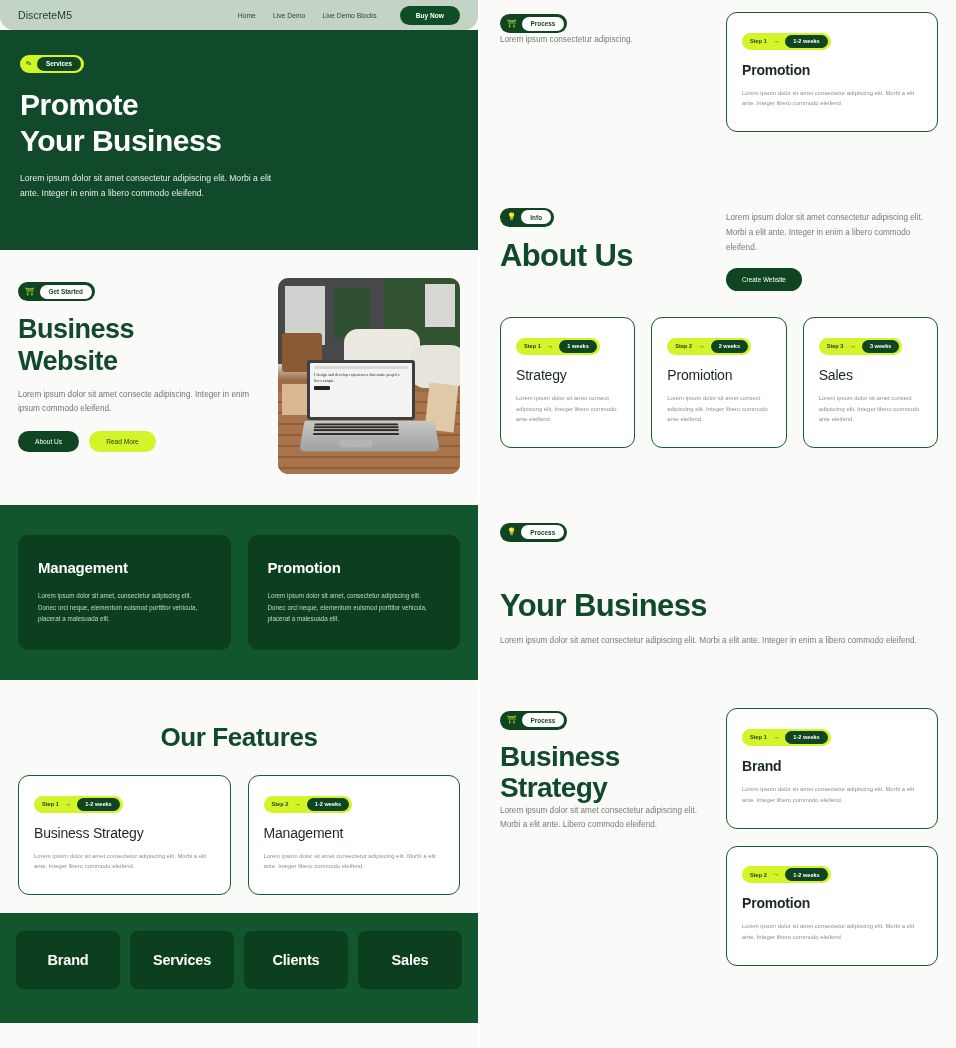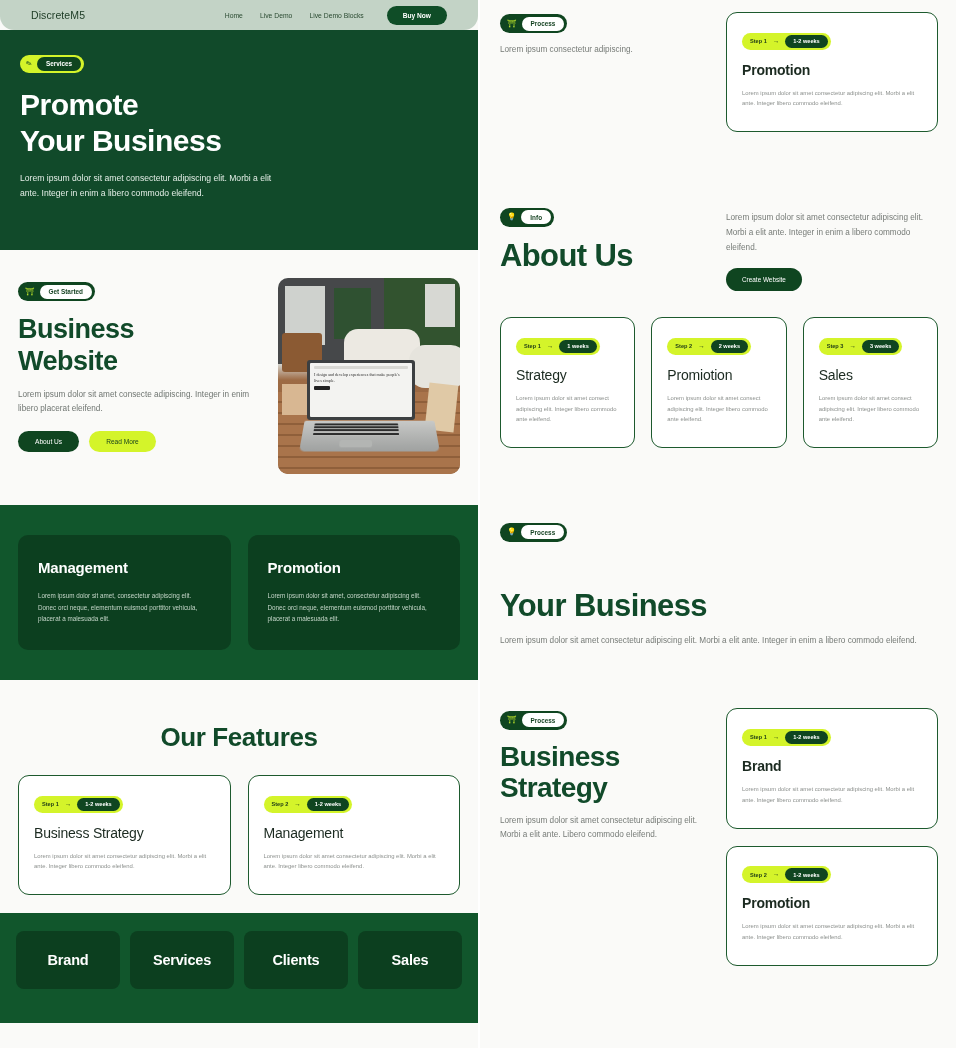--- a/index.html
+++ b/index.html
@@ -12,21 +12,21 @@
   .page { position: relative; width: 956px; height: 1048px; display: flex; }
 
   
   .col-left  { width: 478px; height: 1048px; position: relative; background: #fafaf8; overflow: hidden; }
   .col-right { width: 478px; height: 1048px; position: relative; background: #fafaf8; overflow: hidden; border-left: 2px solid #ffffff; }
 
   
   .site-header {
     position: relative; height: 30px; background: #c3d3c6;
     border-bottom-left-radius: 14px; border-bottom-right-radius: 14px;
-    display: flex; align-items: center; padding: 0 31px;
+    display: flex; align-items: center; padding: 0 18px;
   }
   .logo { font-size: 10.5px; color: #1c3b24; letter-spacing: .1px; }
   .nav { margin-left: auto; display: flex; align-items: center; gap: 17px; }
   .nav-link { font-size: 6.8px; color: #2a4a31; white-space: nowrap; }
   .buy-btn {
     background: #0f4d27; color: #ffffff; font-size: 6.6px; font-weight: bold;
     border-radius: 999px; padding: 6px 16px; margin-left: 6px; white-space: nowrap;
   }
 
   
@@ -113,21 +113,21 @@
   .tag { flex: 1; background: #0c3f1f; border-radius: 8px; padding: 20px 6px; text-align: center; }
   .tag span { color: #ffffff; font-size: 14.5px; font-weight: bold; letter-spacing: -.2px; }
 
   
   .r-sec { display: flex; padding: 14px 18px 0 20px; gap: 18px; }
   .r-left { width: 208px; flex-shrink: 0; }
   .r-right { flex: 1; }
   .r-left h2 { color: #114a2a; font-weight: bold; letter-spacing: -.6px; line-height: 1.13; margin-top: 11px; }
   .h-xl { font-size: 31px; }
   .h-lg { font-size: 28px; }
-  .r-left p.sub { color: #767b77; font-size: 8.2px; line-height: 1.7; margin-top: 10px; }
+  .r-left p.sub { color: #767b77; font-size: 8.2px; line-height: 1.7; }
   .r-text { color: #767b77; font-size: 8.2px; line-height: 1.78; }
 
   .stack { display: flex; flex-direction: column; gap: 17px; }
   .three { display: flex; gap: 16px; padding: 0 18px 0 20px; margin-top: 24px; }
 
   .btn-create { background: #0f4520; color: #ffffff; font-size: 6.4px; border-radius: 999px; padding: 8px 16px; display: inline-block; margin-top: 13px; }
 </style>
 </head>
 <body>
 
@@ -160,21 +160,21 @@
     <div class="biz">
       <div class="biz-left">
         <div class="badge badge-dark">
           <span class="b-icon">⛩</span>
           <span class="b-pill">Get Started</span>
         </div>
         <h2>
           <span>Business</span><br>
           <span>Website</span>
         </h2>
-        <p>Lorem ipsum dolor sit amet consecte adipiscing. Integer in enim libero placerat eleifend.</p>
+        <p>Lorem ipsum dolor sit amet consecte adipiscing. Integer in enim ipsum commodo eleifend.</p>
         <div class="btn-row">
           <div class="btn-dark">About Us</div>
           <div class="btn-lime">Read More</div>
         </div>
       </div>
       <div class="photo">
         <div class="ph-bg"></div>
         <div class="ph-wallA"></div>
         <div class="ph-wallB"></div>
         <div class="ph-wallC"></div>

